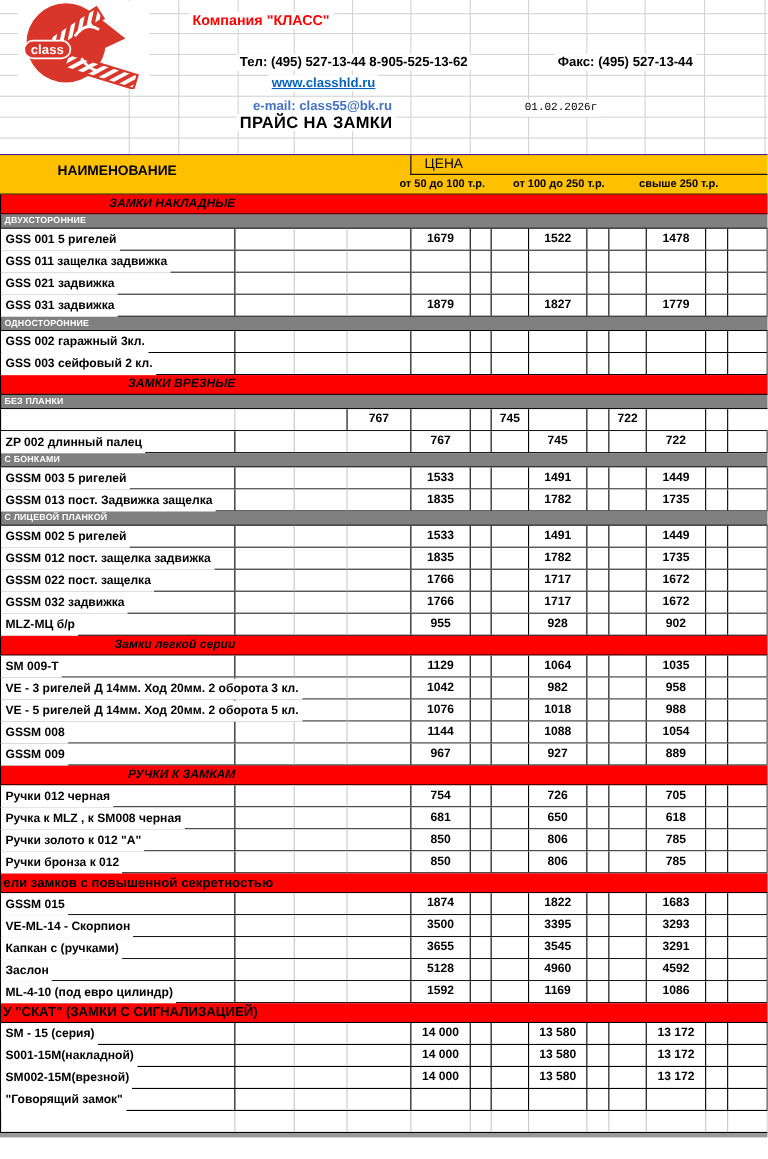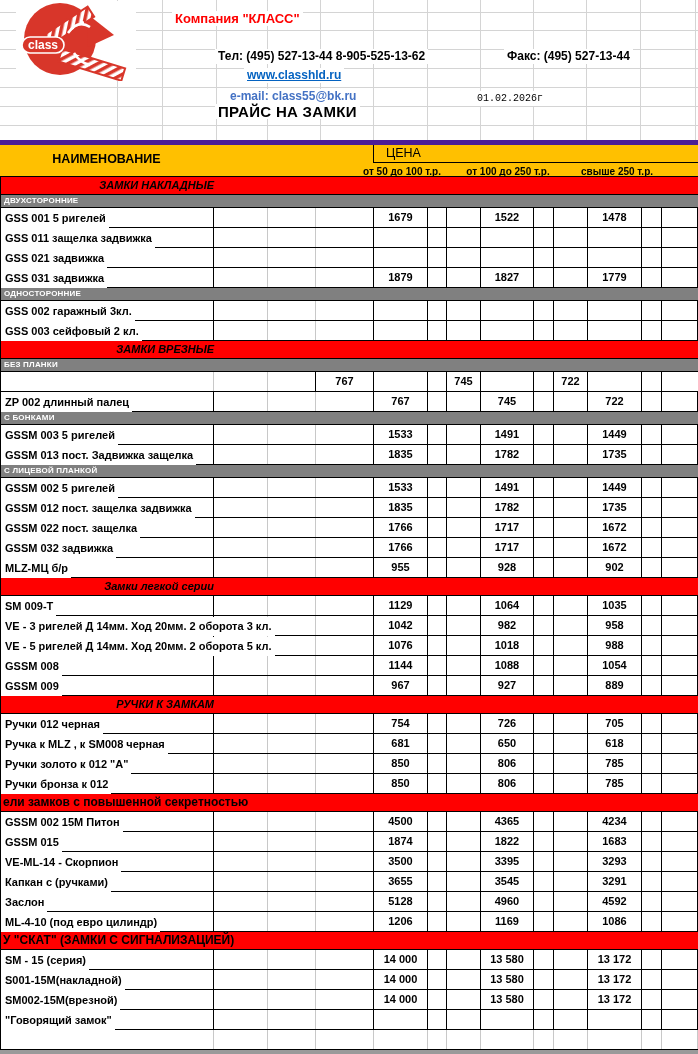--- a/index.html
+++ b/index.html
@@ -26,21 +26,21 @@
   .fax{left:504px;top:49px;font-size:12px;font-weight:bold;}
   .www{left:244px;top:68px;font-size:12px;font-weight:bold;color:var(--link-blue);text-decoration:underline;cursor:pointer;}
   .email{left:227px;top:89px;font-size:12px;font-weight:bold;color:var(--email-blue);cursor:pointer;}
   .date{left:474px;top:91px;font-size:10px;font-family:Liberation Mono, monospace;}
   .price-title{left:175px;top:104px;font-size:15px;font-weight:bold;letter-spacing:.3px;margin-left:40px;}
   #logo{position:absolute;left:16px;top:1px;z-index:4;}
 
   
   #price-table{position:absolute;left:0;top:140px;width:698px;}
   #yellow-header{position:relative;box-sizing:border-box;height:37px;background:var(--accent-yellow);
-    border-top:5px solid #4c1d95;border-bottom:1px solid #000;padding-left:45px;}
+    border-top:1px solid #4c1d95;border-bottom:1px solid #000;padding-left:45px;}
   .name-col-label{position:absolute;left:0;top:3px;width:213px;height:22px;line-height:22px;
     text-align:center;font-size:12.5px;font-weight:bold;}
   .price-box{position:absolute;left:373px;right:0;top:0;height:18px;box-sizing:border-box;
     border-left:1.5px solid #000;border-bottom:1.5px solid #000;font-size:12.5px;font-weight:normal;
     line-height:16px;padding-left:12px;}
   .tier{position:absolute;top:18px;height:17px;line-height:17px;font-size:10px;font-weight:bold;
     transform:translateX(-50%);white-space:nowrap;}
   .tier1{left:402px;} .tier2{left:508px;} .tier3{left:617px;}
 
   #rows{width:698px;}
@@ -516,35 +516,20 @@
           <div class="cell c8"></div>
           <div class="cell c9"></div>
           <div class="cell c10 price">785</div>
           <div class="cell c11"></div>
           <div class="cell c12"></div>
         </div>
         <div class="row red-l">
           <span class="slabel">ели замков с повышенной секретностью</span>
         </div>
         <div class="row item">
-          <div class="cell c0"><span class="name-span">GSSM 002 15М Питон</span></div>
-          <div class="cell c1"></div>
-          <div class="cell c2"></div>
-          <div class="cell c3"></div>
-          <div class="cell c4 price">4500</div>
-          <div class="cell c5"></div>
-          <div class="cell c6"></div>
-          <div class="cell c7 price">4365</div>
-          <div class="cell c8"></div>
-          <div class="cell c9"></div>
-          <div class="cell c10 price">4234</div>
-          <div class="cell c11"></div>
-          <div class="cell c12"></div>
-        </div>
-        <div class="row item">
           <div class="cell c0"><span class="name-span">GSSM 015</span></div>
           <div class="cell c1"></div>
           <div class="cell c2"></div>
           <div class="cell c3"></div>
           <div class="cell c4 price">1874</div>
           <div class="cell c5"></div>
           <div class="cell c6"></div>
           <div class="cell c7 price">1822</div>
           <div class="cell c8"></div>
           <div class="cell c9"></div>
@@ -595,21 +580,21 @@
           <div class="cell c9"></div>
           <div class="cell c10 price">4592</div>
           <div class="cell c11"></div>
           <div class="cell c12"></div>
         </div>
         <div class="row item">
           <div class="cell c0"><span class="name-span">ML-4-10 (под евро цилиндр)</span></div>
           <div class="cell c1"></div>
           <div class="cell c2"></div>
           <div class="cell c3"></div>
-          <div class="cell c4 price">1206</div>
+          <div class="cell c4 price">1592</div>
           <div class="cell c5"></div>
           <div class="cell c6"></div>
           <div class="cell c7 price">1169</div>
           <div class="cell c8"></div>
           <div class="cell c9"></div>
           <div class="cell c10 price">1086</div>
           <div class="cell c11"></div>
           <div class="cell c12"></div>
         </div>
         <div class="row red-l">

